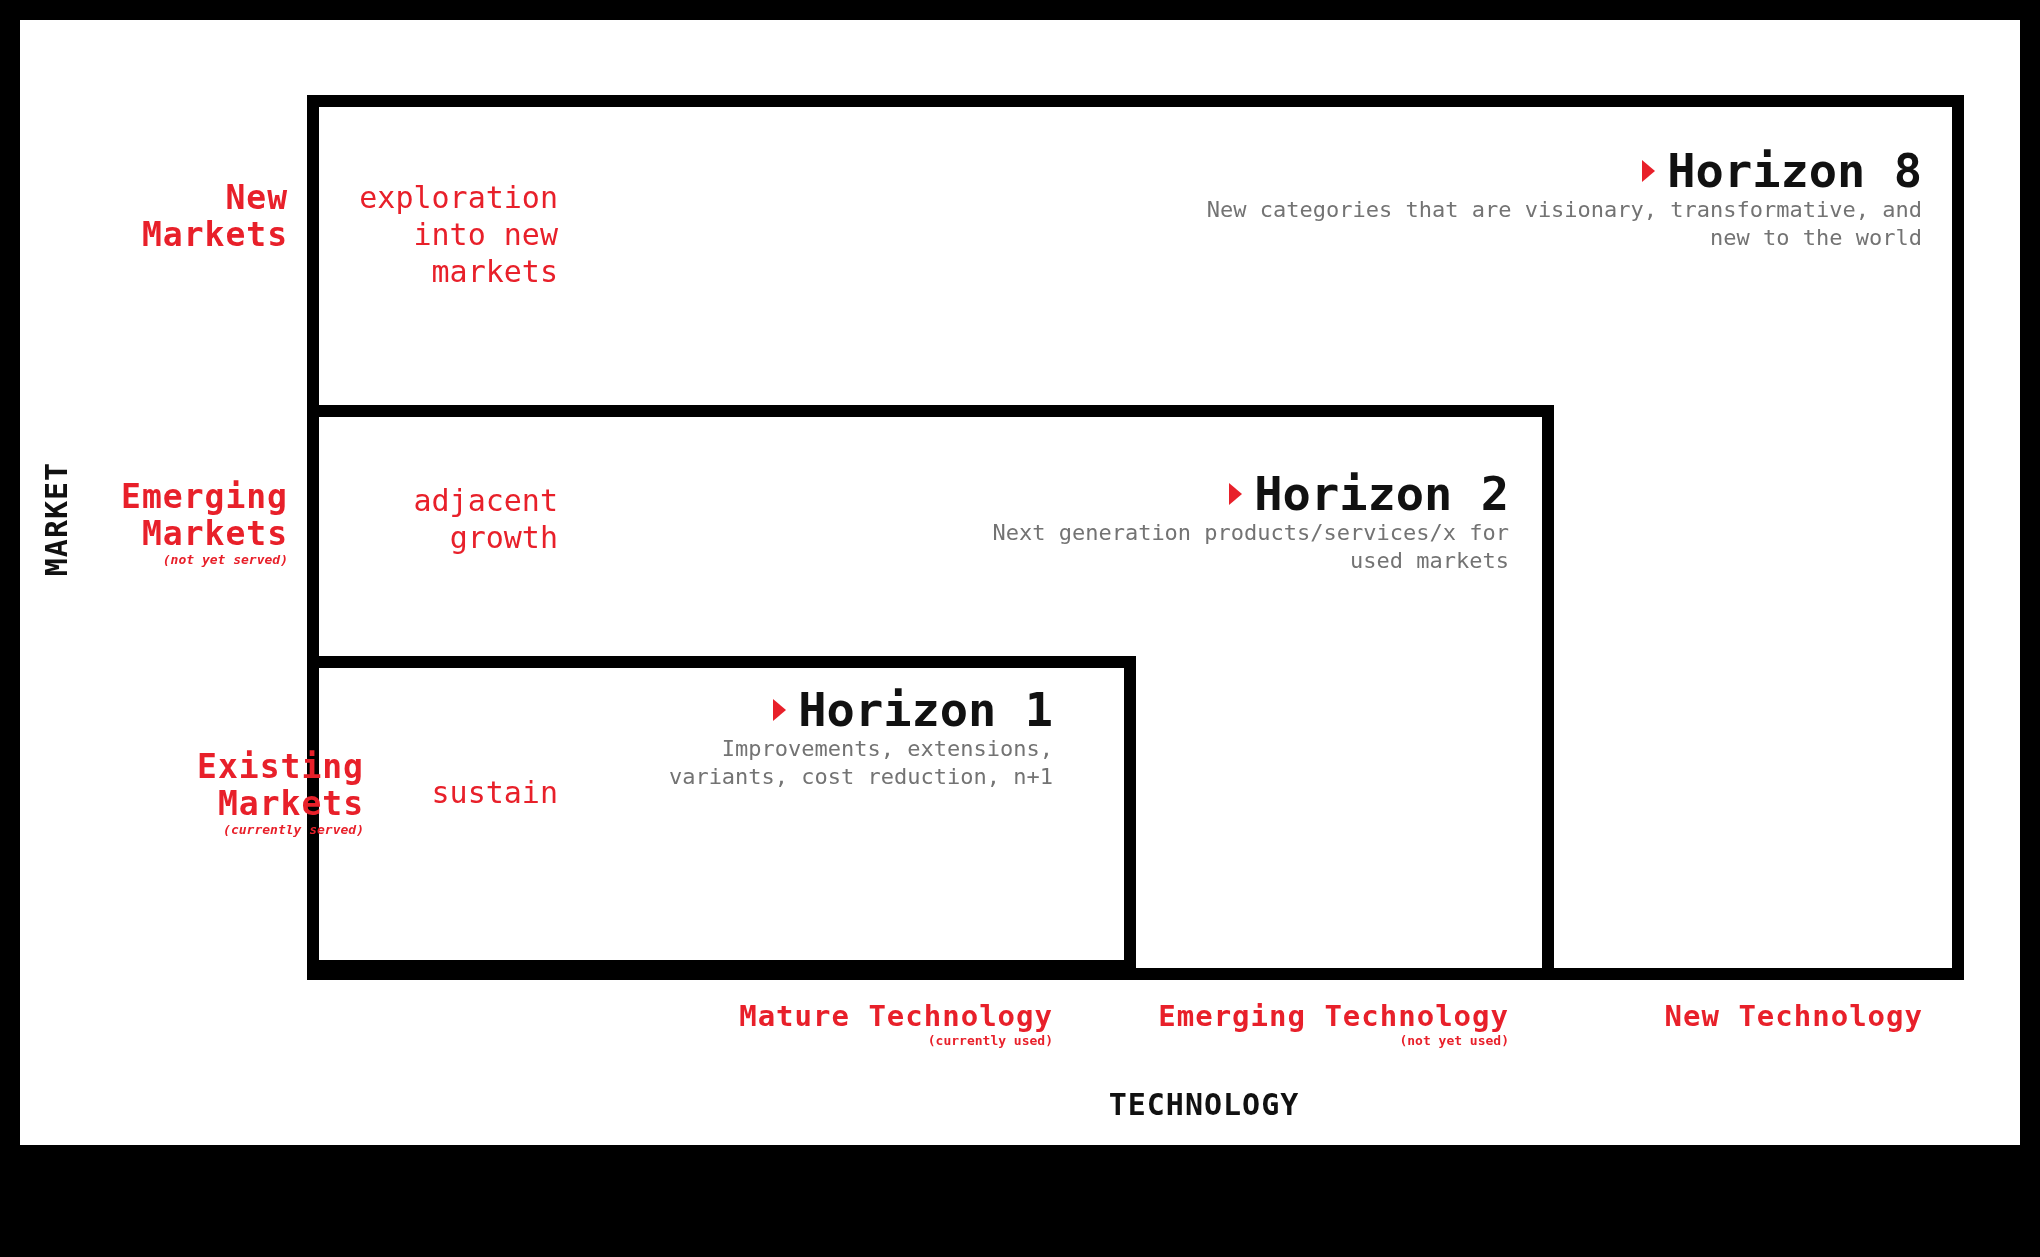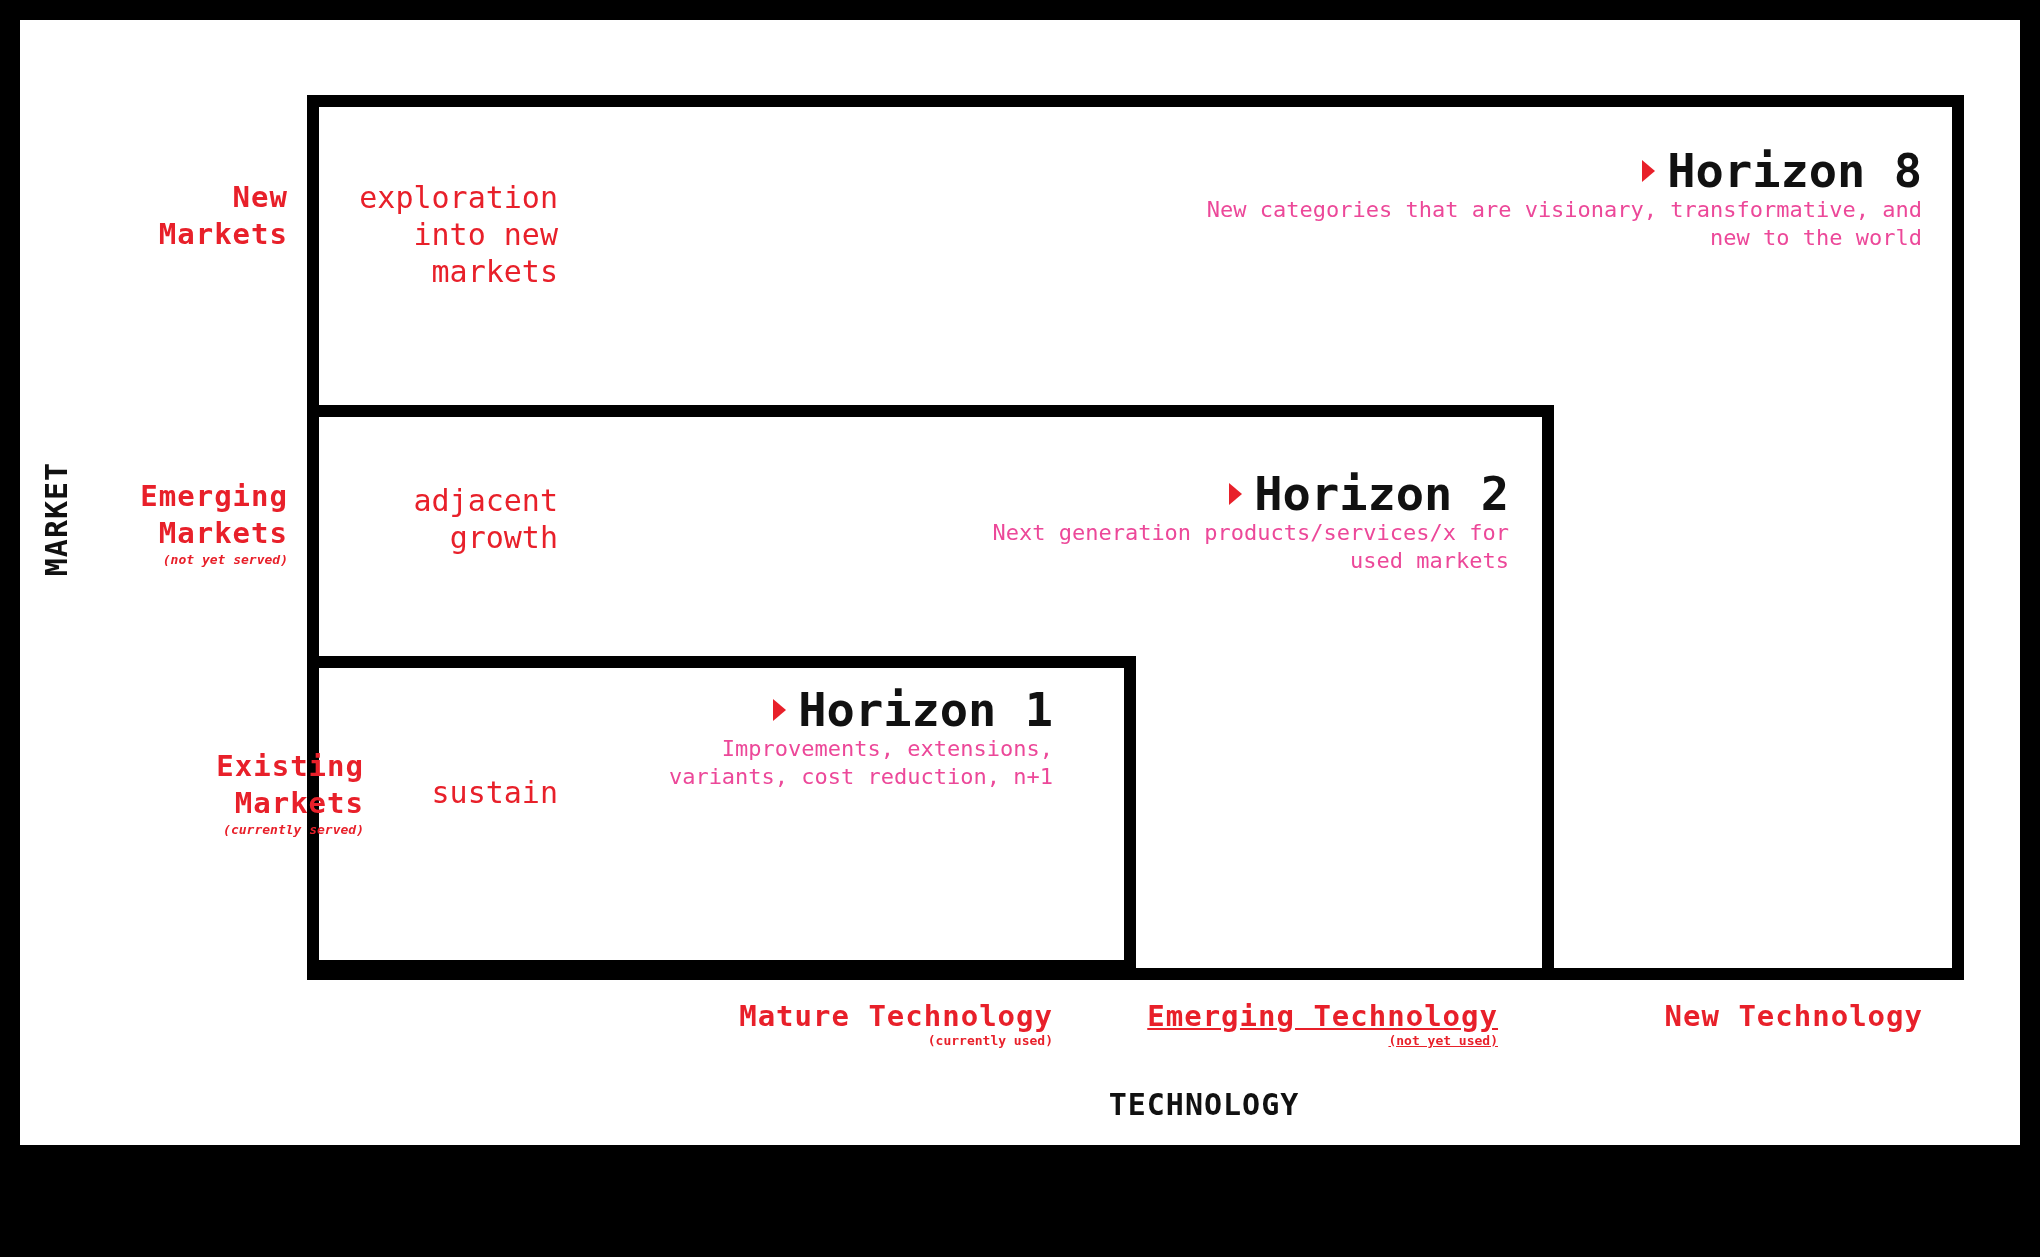--- a/index.html
+++ b/index.html
@@ -13,25 +13,25 @@
     background: #ffffff;
   }
   .box {
     position: absolute; box-sizing: border-box; border: 12px solid #000;
     background: transparent;
   }
   .abs { position: absolute; white-space: nowrap; }
   .r { text-align: right; }
   .red { color: #e8202a; }
   .black { color: #111111; }
-  .mk-label { font-weight: bold; font-size: 29px; line-height: 37px; letter-spacing: 1px; }
+  .mk-label { font-weight: bold; font-size: 33px; line-height: 37px; letter-spacing: 1px; }
   .mk-sub { font-weight: bold; font-size: 13px; line-height: 16px; font-style: italic; }
   .area-label { font-size: 30px; line-height: 37px; }
   .h-title { font-weight: bold; font-size: 47px; line-height: 50px; display: flex; align-items: center; justify-content: flex-end; gap: 12px; }
-  .h-desc { font-size: 22px; line-height: 28px; color: #ec4899; }
+  .h-desc { font-size: 22px; line-height: 28px; color: #737373; }
   .tri {
     width: 0; height: 0; border-top: 11px solid transparent; border-bottom: 11px solid transparent;
     border-left: 13px solid #e8202a; display: inline-block;
   }
   .tech-label { font-weight: bold; font-size: 29px; line-height: 34px; letter-spacing: 1px; }
   .tech-sub { font-weight: bold; font-size: 13px; line-height: 16px; }
   .axis { font-weight: bold; font-size: 30px; letter-spacing: 1px; color: #111; }
   .vert {
     position: absolute; left: 56px; top: 519px;
     transform: translate(-50%, -50%) rotate(-90deg);
@@ -100,21 +100,21 @@
     <span>Horizon 1</span>
   </div>
   <div class="h-desc">Improvements, extensions,</div>
   <div class="h-desc">variants, cost reduction, n+1</div>
 </div>
 
 <div class="abs r red" style="right:987px; top:999px;margin-left:36px;">
   <div class="tech-label">Mature Technology</div>
   <div class="tech-sub">(currently used)</div>
 </div>
-<div class="abs r red" style="right:542px; top:999px;text-decoration:underline;">
+<div class="abs r red" style="right:531px; top:999px;">
   <div class="tech-label">Emerging Technology</div>
   <div class="tech-sub">(not yet used)</div>
 </div>
 <div class="abs r red" style="right:117px; top:999px;">
   <div class="tech-label">New Technology</div>
 </div>
 
 <div class="abs axis" style="left:1204px; top:1087px; transform: translateX(-50%);">TECHNOLOGY</div>
 
 </body></html>

